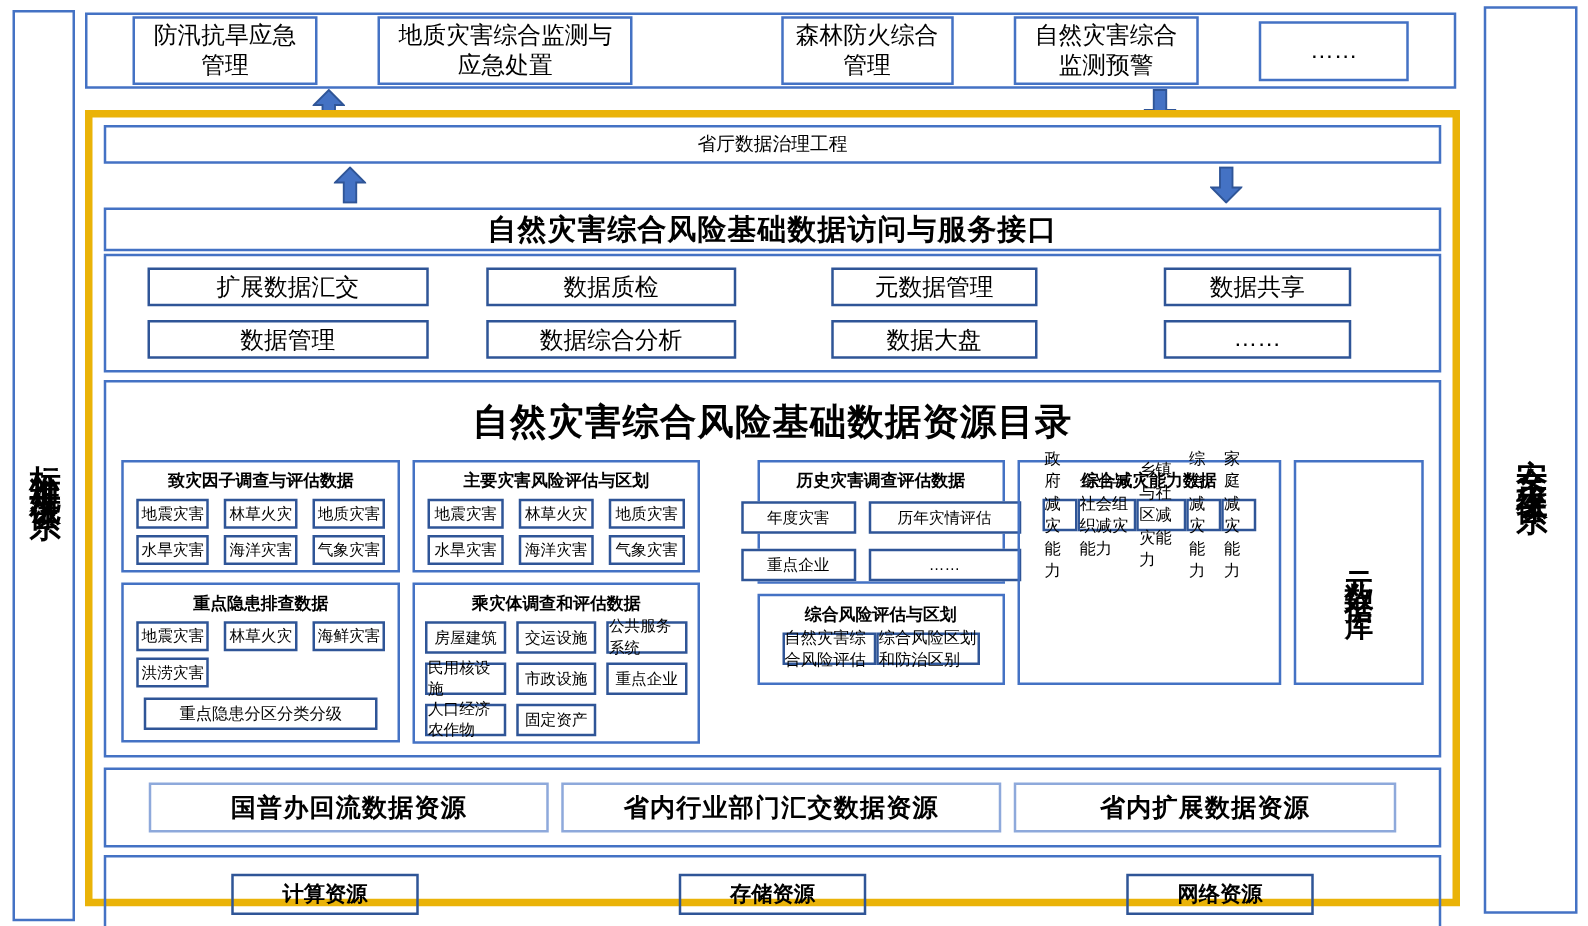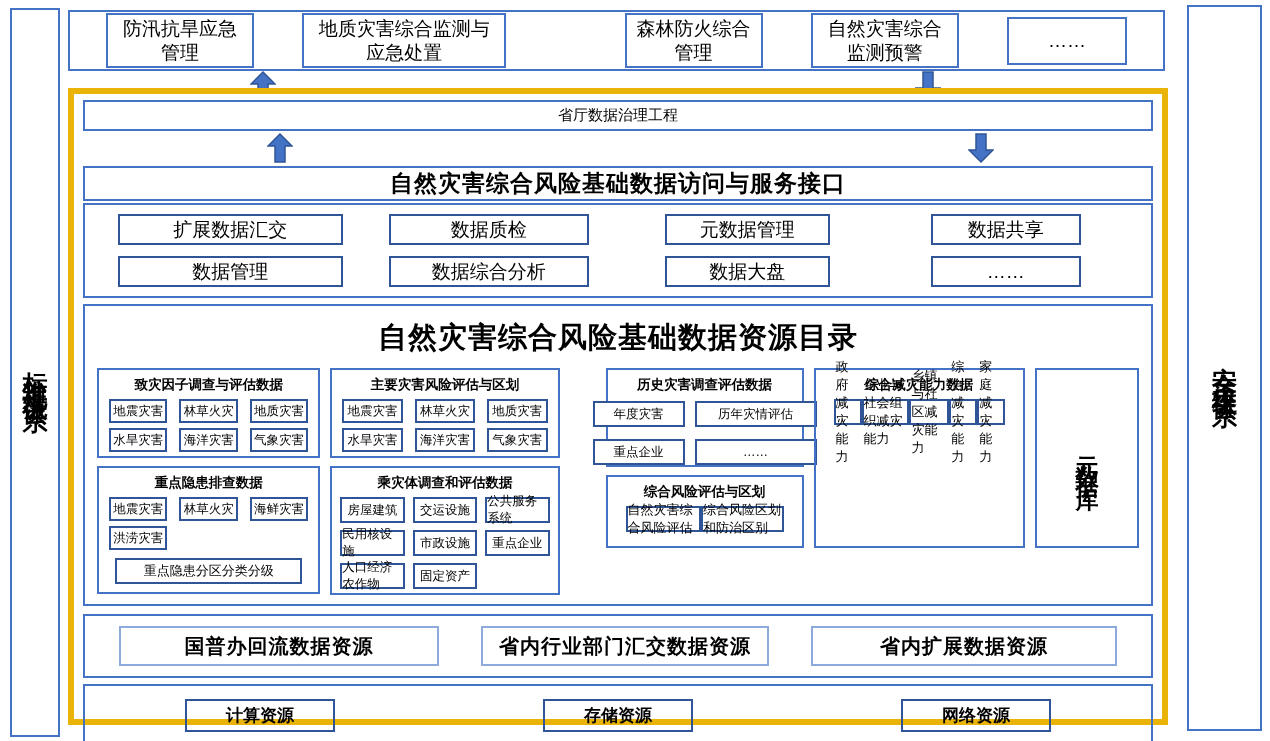--- a/index.html
+++ b/index.html
@@ -86,21 +86,21 @@
   .metadata-box { border: 2px solid #4472C4; height: 100%; display: flex; align-items: center;
                   justify-content: center; }
   .metadata-box .v-text { font-size: 23px; letter-spacing: 10px; }
 
   
   .sources { margin-top: 8px; border: 2px solid #4472C4; height: 64px; display: flex;
              align-items: center; justify-content: space-between; padding: 0 34px; }
   .source-box { border: 2px solid #8EA9DB; height: 40px; display: flex; align-items: center;
                 justify-content: center; font-size: 20px; font-weight: bold; letter-spacing: 1px; }
   .sources > div:nth-of-type(1) { width: 320px; }
-  .sources > div:nth-of-type(2) { width: 288px; }
+  .sources > div:nth-of-type(2) { width: 352px; }
   .sources > div:nth-of-type(3) { width: 306px; }
 
   .infra { margin-top: 6px; border: 2px solid #4472C4; height: 63px; display: flex;
            align-items: center; justify-content: space-between; padding: 0 100px; }
   .infra-box { border: 2px solid #2F5597; height: 33px; width: 150px; display: flex;
                align-items: center; justify-content: center; font-size: 17px; font-weight: bold; }
 </style>
 </head>
 <body>
 

